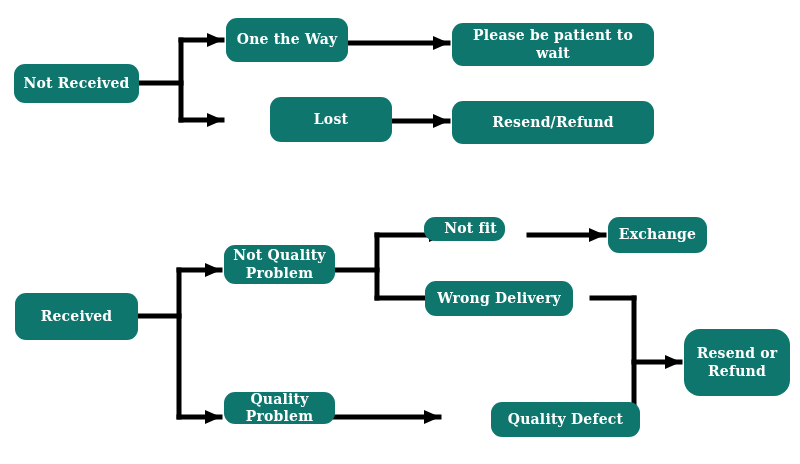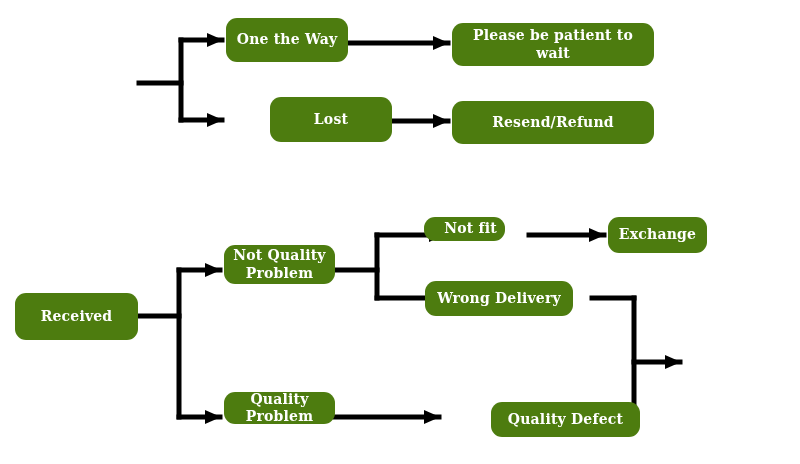--- a/index.html
+++ b/index.html
@@ -17,21 +17,21 @@
     height: 464px;
     background: #ffffff;
   }
   svg.connectors {
     position: absolute;
     left: 0; top: 0;
     width: 800px; height: 464px;
   }
   .node {
     position: absolute;
-    background: #4d7c0f;
+    background: #0f766e;
     color: #ffffff;
     border-radius: 11px;
     display: flex;
     align-items: center;
     justify-content: center;
     text-align: center;
     font-weight: 700;
     font-size: 14px;
     line-height: 1.22;
     letter-spacing: 0.2px;
@@ -86,26 +86,28 @@
 
       <path d="M592 298 H634"></path>
       <path d="M592 419 H634"></path>
       <path d="M634 298 V419"></path>
       <path d="M634 362 H680" marker-end="url(#arrow)"></path>
 
       <path d="M335 417 H439" marker-end="url(#arrow)"></path>
     </g>
   </svg>
 
+  <div class="node n-not-received">Not Received</div>
   <div class="node n-one-the-way">One the Way</div>
   <div class="node n-lost">Lost</div>
   <div class="node n-please-wait">Please be patient to wait</div>
   <div class="node n-received">Received</div>
 
   <div class="node n-resend-refund">Resend/Refund</div>
   <div class="node n-not-quality-problem">Not Quality Problem</div>
   <div class="node n-quality-problem">Quality Problem</div>
   <div class="node n-not-fit">Not fit</div>
   <div class="node n-exchange">Exchange</div>
   <div class="node n-wrong-delivery">Wrong Delivery</div>
   <div class="node n-quality-defect">Quality Defect</div>
+  <div class="node n-resend-or-refund">Resend or Refund</div>
 
 </div>
 
 </body></html>

